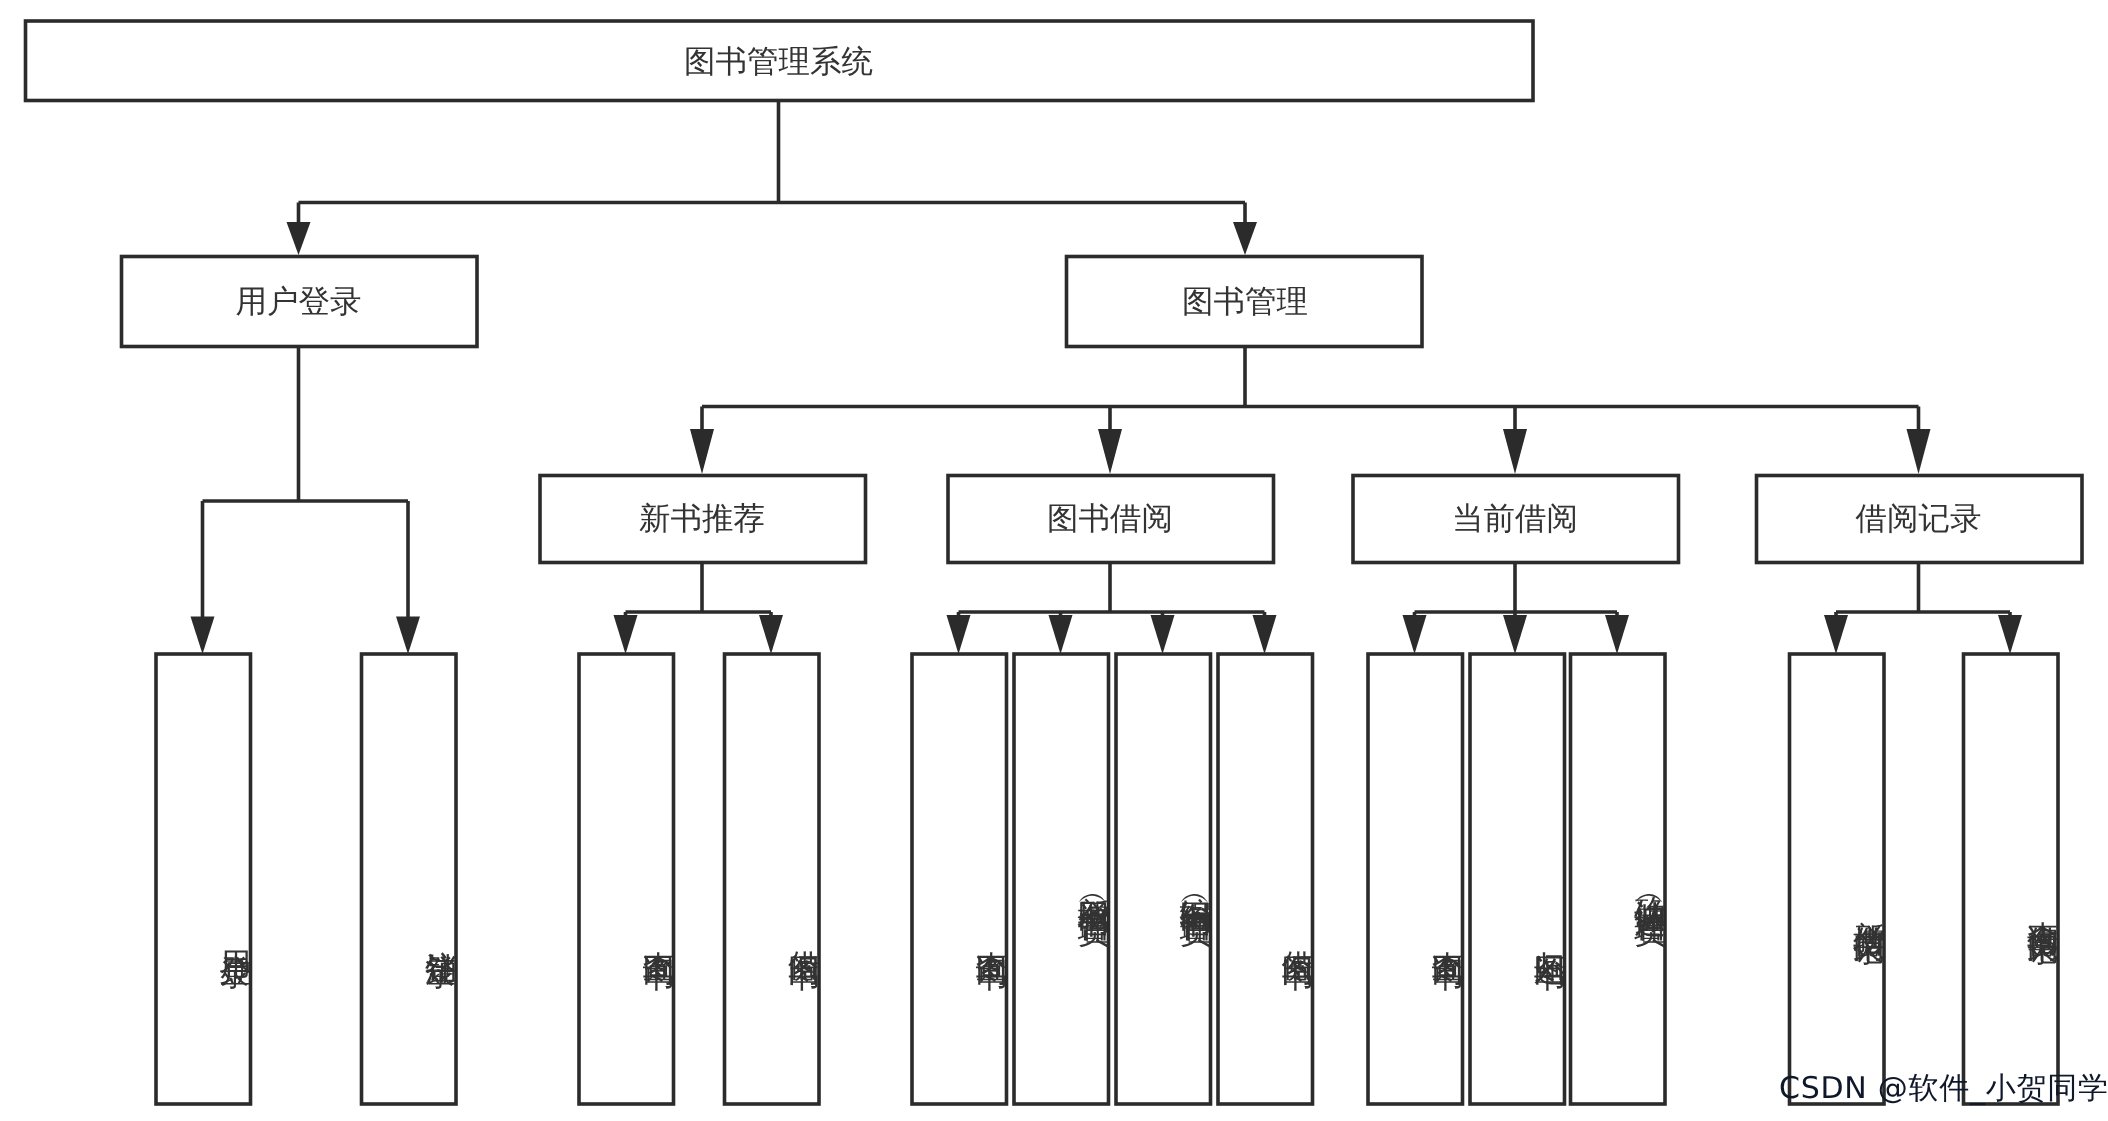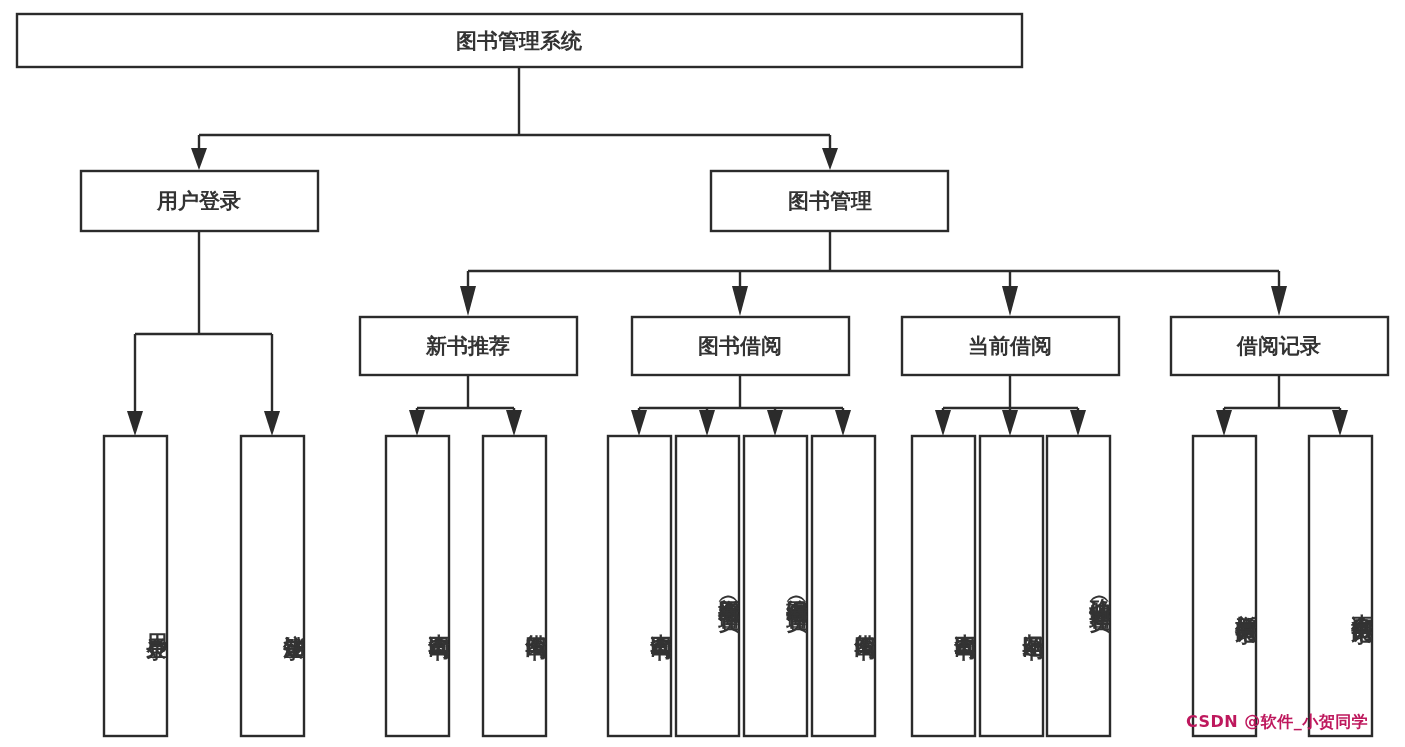--- a/index.html
+++ b/index.html
@@ -11,21 +11,20 @@
     width: 1405px;
     height: 747px;
     font-family: "DejaVu Sans", "Liberation Sans", sans-serif;
     overflow: hidden;
   }
   #diagram-root {
     position: relative;
     width: 1405px;
     height: 747px;
     background: #ffffff;
-    font-weight: bold;
   }
   svg.diagram-svg {
     position: absolute;
     top: 0; left: 0;
     width: 1405px;
     height: 747px;
   }
   .node-box {
     fill: #ffffff;
     stroke: #2b2b2b;
@@ -59,22 +58,22 @@
     text-align: center;
     display: flex;
     align-items: flex-start;
     justify-content: center;
     white-space: nowrap;
     pointer-events: none;
   }
   .watermark {
     position: absolute;
     font-family: "DejaVu Sans", "Liberation Sans", sans-serif;
-    font-size: 16px;
-    color: #be185d;
+    font-size: 20px;
+    color: #0f172a;
     white-space: nowrap;
     left: 1186px;
     top: 712px;
     letter-spacing: 0.5px;
   }
 </style>
 </head>
 <body>
 
 <div id="diagram-root">

